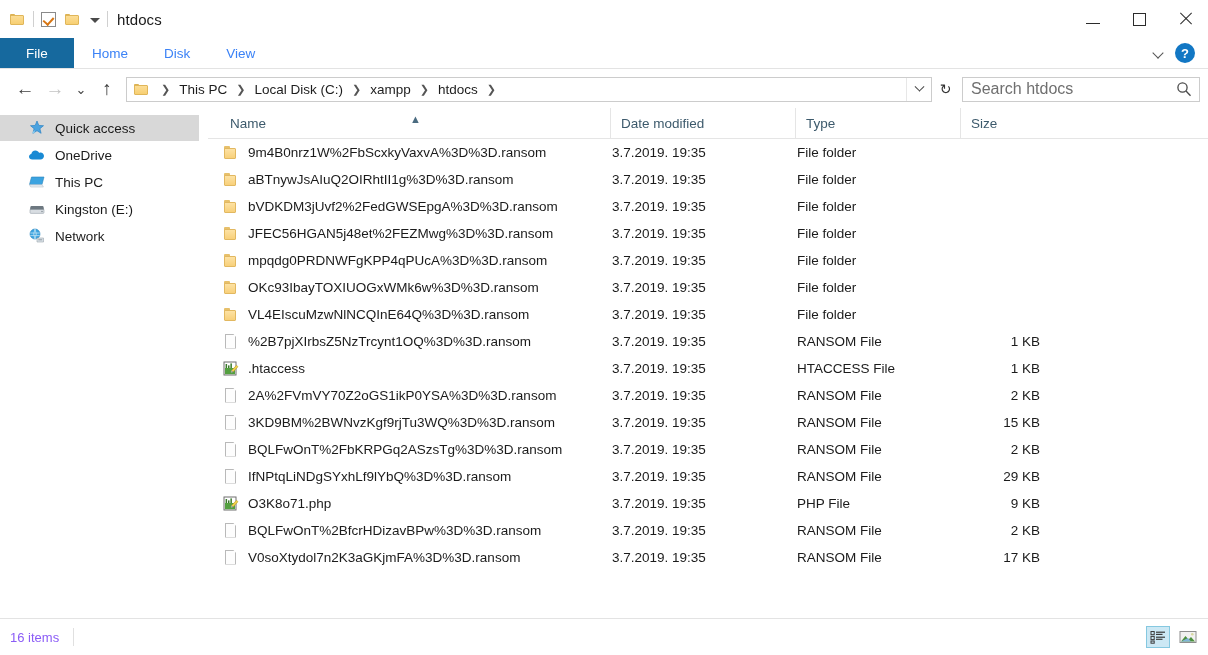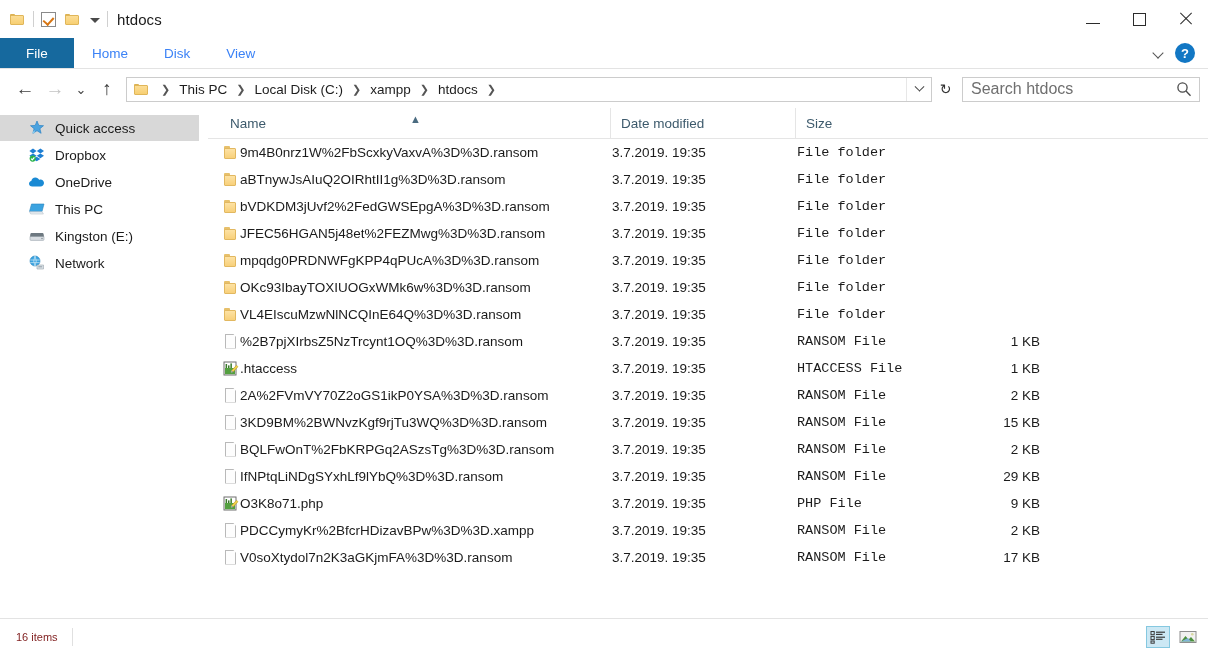--- a/index.html
+++ b/index.html
@@ -193,25 +193,25 @@
     position: absolute; left: 190px; top: 5px; font-size: 11px; color: #4a6b80;
   }
 
   .rows { flex: 1; overflow: hidden; }
   .row {
     height: 27px; display: flex; align-items: center;
     padding-left: 12px; box-sizing: border-box;
   }
   .cell { font-size: 13.5px; color: #1b1b1b; box-sizing: border-box; }
   .cell.name {
-    width: 390px; display: flex; align-items: center; gap: 1px; padding-left: 10px;
+    width: 390px; display: flex; align-items: center; gap: 9px; padding-left: 10px;
     white-space: nowrap; overflow: hidden;
   }
   .cell.date { width: 185px; padding-left: 10px; color:#1b1b1b; }
-  .cell.type { width: 165px; padding-left: 10px; color:#1b1b1b;font-family:Liberation Mono, monospace; }
+  .cell.type { width: 165px; padding-left: 10px; color:#1b1b1b; }
   .cell.size { width: 98px; padding-left: 10px; text-align: right; display:block; }
   .cell.size span { display:block; width: 78px; text-align: right; }
 
   .fi { width: 17px; height: 16px; position: relative; flex: none; }
   
   .fi.folder::before {
     content: ""; position: absolute; left: 2px; top: 1px;
     width: 6px; height: 3px; background: #e7c06b; border-radius: 1px 1px 0 0;
   }
   .fi.folder::after {
@@ -230,21 +230,21 @@
   
   .fi.npp { }
   .fi.npp svg { display:block; }
 
   
   .statusbar {
     height: 36px; flex: none; border-top: 1px solid #e3e3e3;
     display: flex; align-items: center; position: relative; background: #fff;
   }
   .status-text {
-    font-size: 11px; color: #7f1d1d; padding-left: 16px;
+    font-size: 13px; color: #8b5cf6; padding-left: 10px;
   }
   .status-sep {
     width: 1px; height: 18px; background: #e0e0e0; margin-left: 14px;
   }
   .viewbtns {
     position: absolute; right: 8px; top: 0; height: 36px;
     display: flex; align-items: center; gap: 6px;
   }
   .viewbtn {
     width: 24px; height: 22px; display: flex; align-items: center; justify-content: center;
@@ -335,34 +335,20 @@
       <div class="nav-item selected">
         <span class="nav-ico">
           <svg width="18" height="18" viewBox="0 0 18 18">
             <path d="M9 2 L10.8 6.4 L15.5 6.7 L11.9 9.7 L13.1 14.3 L9 11.7 L4.9 14.3 L6.1 9.7 L2.5 6.7 L7.2 6.4 Z" fill="#4aa3e0" stroke="#2b82c4" stroke-width=".7"></path>
             <path d="M4 13.5 L7 11.2 L6.2 14.5 Z" fill="#8fd0f2"></path>
           </svg>
         </span>
         <span>Quick access</span>
       </div>
 
-      <div class="nav-item">
-        <span class="nav-ico">
-          <svg width="18" height="18" viewBox="0 0 18 18">
-            <path d="M5 2.5 L1.4 5 L5 7.4 L8.6 5 Z" fill="#1e7fd4"></path>
-            <path d="M12.4 2.5 L8.8 5 L12.4 7.4 L16 5 Z" fill="#1e7fd4"></path>
-            <path d="M1.4 9.8 L5 7.4 L8.6 9.8 L5 12.2 Z" fill="#1e7fd4"></path>
-            <path d="M8.8 9.8 L12.4 7.4 L16 9.8 L12.4 12.2 Z" fill="#1e7fd4"></path>
-            <path d="M5 13 L8.7 10.7 L12.4 13 L8.7 15.3 Z" fill="#1e7fd4"></path>
-            <circle cx="4.7" cy="12.6" r="3.1" fill="#2ab34a"></circle>
-            <path d="M3.1 12.6 L4.3 13.9 L6.4 11.3" fill="none" stroke="#fff" stroke-width="1.2"></path>
-          </svg>
-        </span>
-        <span>Dropbox</span>
-      </div>
 
       <div class="nav-item">
         <span class="nav-ico">
           <svg width="18" height="18" viewBox="0 0 18 18">
             <path d="M4.3 13.6 C2.3 13.6 1 12.4 1 10.8 C1 9.4 2 8.3 3.3 8.1 C3.5 6 5.2 4.4 7.4 4.4 C9.1 4.4 10.6 5.4 11.2 6.9 C11.6 6.7 12 6.6 12.5 6.6 C14.4 6.6 16 8.2 16 10.1 C16 12 14.4 13.6 12.5 13.6 Z" fill="#1a8ad4"></path>
           </svg>
         </span>
         <span>OneDrive</span>
       </div>
 
@@ -401,20 +387,23 @@
     </div>
 
     <div class="listpane">
       <div class="col-head">
         <div class="col name">
           <span>Name</span>
           <span class="sortmark">▲</span>
         </div>
         <div class="col date">
           <span>Date modified</span>
+        </div>
+        <div class="col type">
+          <span>Type</span>
         </div>
         <div class="col size">
           <span>Size</span>
         </div>
       </div>
 
       <div class="rows" id="rows">
           <div class="row">
             <div class="cell name">
               <span class="fi folder"></span>
@@ -585,21 +574,21 @@
             </div>
             <div class="cell date">3.7.2019. 19:35</div>
             <div class="cell type">PHP File</div>
             <div class="cell size">
               <span>9 KB</span>
             </div>
           </div>
           <div class="row">
             <div class="cell name">
               <span class="fi doc"></span>
-              <span>PDCCymyKr%2BfcrHDizavBPw%3D%3D.xampp</span>
+              <span>BQLFwOnT%2BfcrHDizavBPw%3D%3D.ransom</span>
             </div>
             <div class="cell date">3.7.2019. 19:35</div>
             <div class="cell type">RANSOM File</div>
             <div class="cell size">
               <span>2 KB</span>
             </div>
           </div>
           <div class="row">
             <div class="cell name">
               <span class="fi doc"></span>

